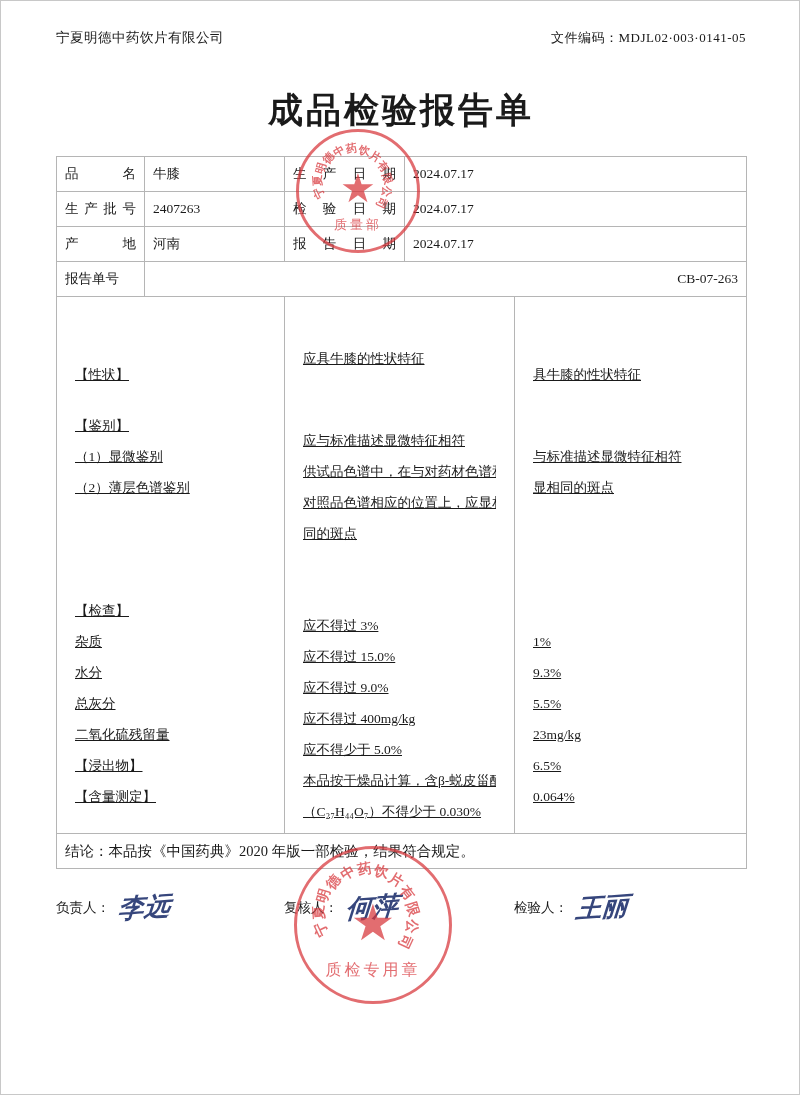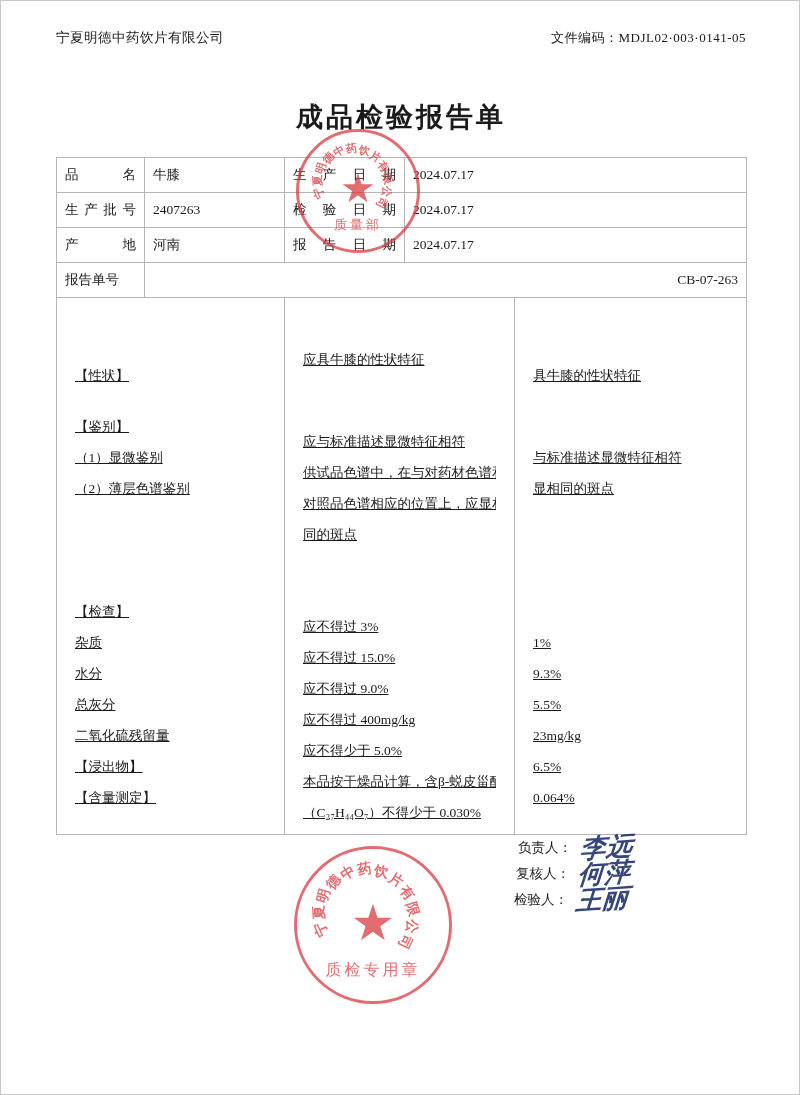--- a/index.html
+++ b/index.html
@@ -34,24 +34,24 @@
     display: flex;
     justify-content: space-between;
     align-items: baseline;
     font-size: 13.5px;
     letter-spacing: .5px;
   }
   .header-left { white-space: nowrap; }
   .header-right { white-space: nowrap; font-size: 13px; }
   .title {
     text-align: center;
-    font-size: 27px;
+    font-size: 35px;
     font-weight: bold;
     letter-spacing: 3px;
-    margin-top: 52px;
+    margin-top: 40px;
     margin-bottom: 22px;
   }
   table.doc {
     border-collapse: collapse;
     width: 690px;
     table-layout: fixed;
     font-size: 13.5px;
   }
   table.doc td {
     border: 1px solid #b5b5b5;
@@ -103,21 +103,20 @@
   .gap-3 { height: 30px; }
   .conclusion {
     font-size: 14.5px;
     padding: 7px 10px 7px 14px;
   }
   .sign-row {
     display: flex;
     align-items: flex-end;
     font-size: 13.5px;
     height: 52px;
-    flex-direction: column;
   }
   .sign-cell {
     display: flex;
     align-items: flex-end;
     position: relative;
   }
   .sign-label { white-space: nowrap; padding-bottom: 4px; }
   .sign-img {
     font-family: "Liberation Serif", serif;
     color: #1b2d6b;
@@ -289,20 +288,23 @@
               <div class="ln"></div>
               <div class="ln">1%</div>
               <div class="ln">9.3%</div>
               <div class="ln">5.5%</div>
               <div class="ln">23mg/kg</div>
               <div class="ln">6.5%</div>
               <div class="ln">0.064%</div>
             </div>
           </td>
         </tr>
+        <tr>
+          <td class="conclusion" colspan="3">结论：本品按《中国药典》2020 年版一部检验，结果符合规定。</td>
+        </tr>
       </tbody>
     </table>
 
     <div class="sign-row">
       <div class="sign-cell" style="width:228px">
         <span class="sign-label">负责人：</span>
         <span class="sign-img">李远</span>
       </div>
       <div class="sign-cell" style="width:230px">
         <span class="sign-label">复核人：</span>

